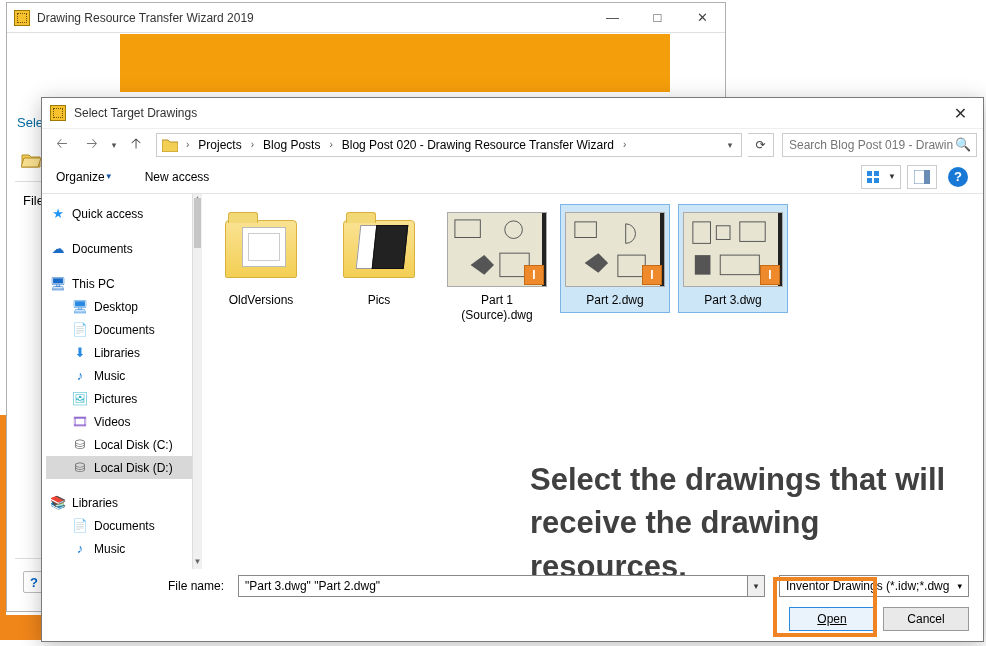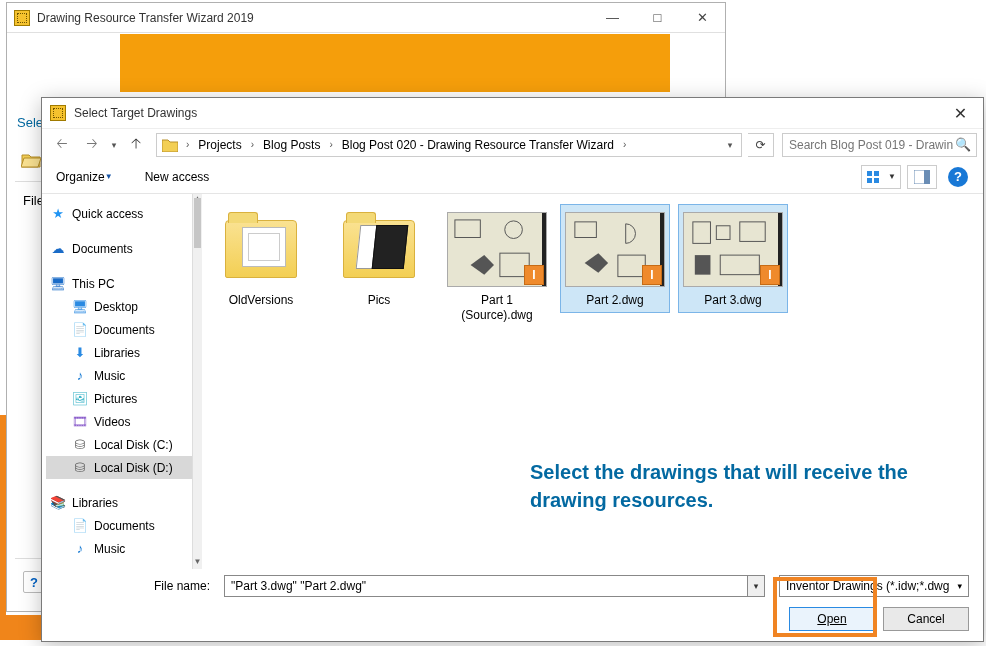--- a/index.html
+++ b/index.html
@@ -96,24 +96,24 @@
   .pics-insert.dark{ left:30px; background:#222; border-color:#111;}
 
   .old-insert { position:absolute; top:6px; left:16px; width:44px; height:40px; background:#fff; border:1px solid #bbb;}
   .old-insert::after{ content:""; position:absolute; inset:5px; border:1px solid #ccc;}
 
   .dwg { width:100px; height:75px; background:#e7e5d2; border:1px solid #aaa; position:relative;}
   .dwg .edge{ position:absolute; right:0; top:0; width:4px; height:100%; background:#222;}
   .dwg .badge{ position:absolute; right:2px; bottom:1px; width:20px; height:20px; background:#ef8a2c; display:flex; align-items:center; justify-content:center; color:#fff; font-weight:bold; font-size:12px; border:1px solid #c66b15;}
   .dwg svg{ position:absolute; inset:3px 7px 3px 3px;}
 
-  .annotation { position:absolute; left:488px; top:360px; width:420px; color:#0369a1; font-size:20px; font-weight:700; line-height:1.4;}
-
-  
-  .footer { position:absolute; left:0; right:0; bottom:0; height:72px; padding:6px 14px 10px 14px;}
+  .annotation { position:absolute; left:488px; top:360px; width:420px; color:#404040; font-size:31px; font-weight:700; line-height:1.4;}
+
+  
+  .footer { position:absolute; left:0; right:0; bottom:0; height:72px; padding:6px 14px 10px 28px;}
   .fn-row { display:flex; align-items:center; gap:8px;}
   .fn-label { width:160px; text-align:right; font-size:12px; padding-right:6px;}
   .fn-input { flex:1; display:flex; align-items:center;}
   .fn-input input { flex:1; height:22px; border:1px solid #888; border-right:none; padding:0 6px; font-size:12px; outline:none;}
   .fn-input .combo-drop{ width:18px; height:22px; border:1px solid #888; display:flex; align-items:center; justify-content:center; font-size:9px; color:#333; background:#efefef;}
   .filter { width:190px; height:22px; border:1px solid #888; display:flex; align-items:center; padding:0 6px; font-size:12px; justify-content:space-between; margin-left:6px;}
   .btn-row { display:flex; justify-content:flex-end; gap:8px; margin-top:10px;}
   .btn { width:86px; height:24px; border:1px solid #999; background:#e9e9e9; font-size:12px; display:flex; align-items:center; justify-content:center;}
   .btn.primary { border:1px solid #2a8ae2; background:#eaf3fc;text-decoration:underline;}
   .open-highlight{ position:absolute; right:106px; bottom:4px; width:104px; height:60px; border:4px solid #f08423; pointer-events:none;}

